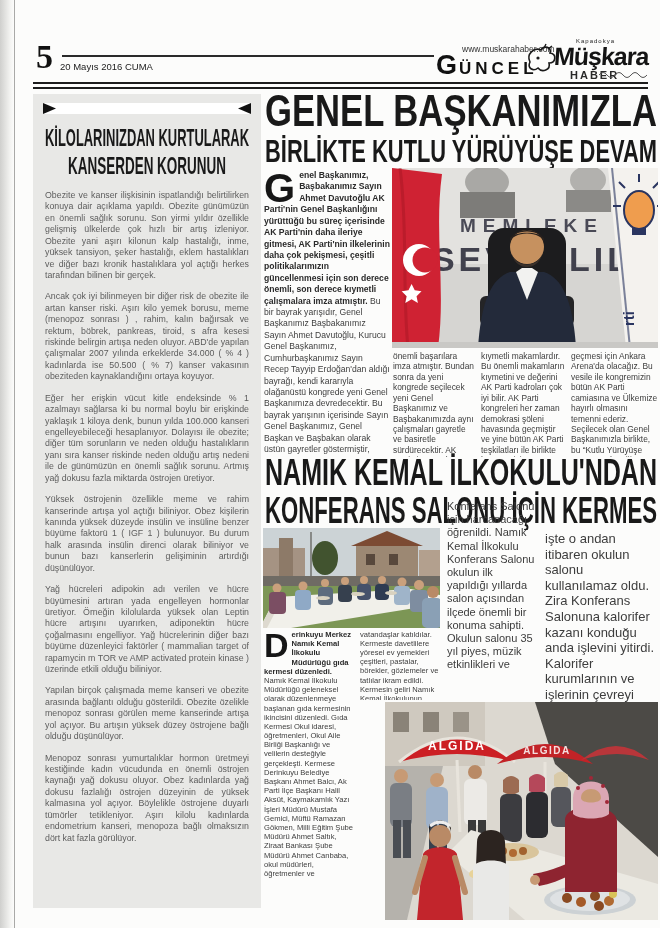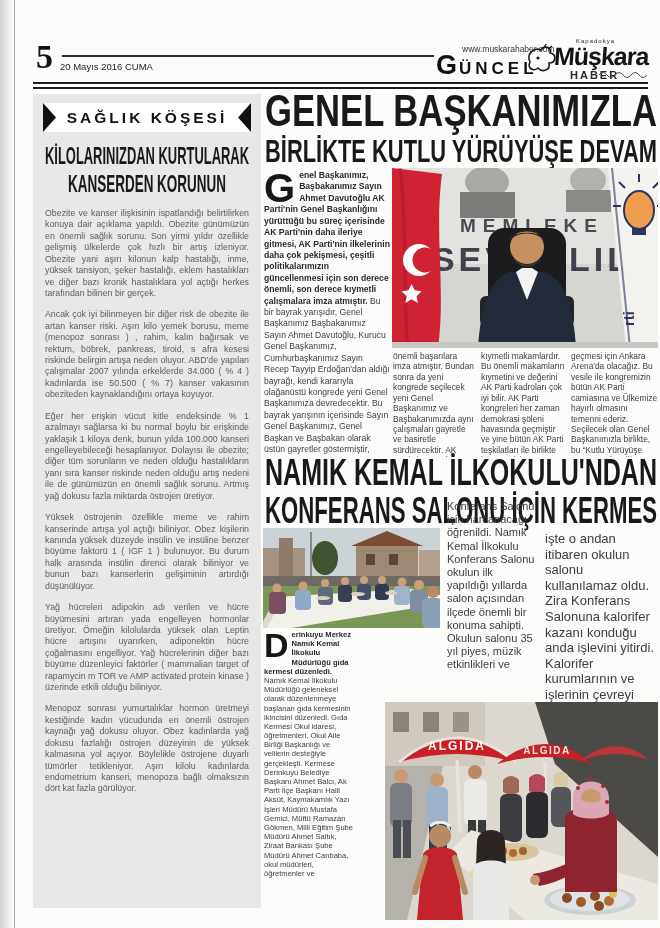--- a/index.html
+++ b/index.html
@@ -97,33 +97,33 @@
       <svg width="54" height="10" viewBox="0 0 54 10" style="position:absolute;left:74px;top:31px;">
         <path d="M1 6 Q5 1 9 6 T17 6 T25 6 T33 6 T41 6 T49 6" fill="none" stroke="#555" stroke-width="1"></path>
       </svg>
     </div>
     <div class="header-double-rule"></div>
   </div>
 
   <div class="health-column">
     <div class="health-kicker">
       <span class="kicker-arrow left"></span>
-      <span>SAĞLIK KÖŞESİ</span>
       <span class="kicker-arrow right"></span>
     </div>
     <svg class="health-headline-svg headline-svg" width="212" height="62" viewBox="0 0 212 62">
       <text x="106" y="24" text-anchor="middle" font-size="23" textLength="204" lengthAdjust="spacingAndGlyphs">KİLOLARINIZDAN KURTULARAK</text>
       <text x="106" y="52" text-anchor="middle" font-size="23" textLength="158" lengthAdjust="spacingAndGlyphs">KANSERDEN KORUNUN</text>
     </svg>
     <div class="health-body">
       <p>Obezite ve kanser ilişkisinin ispatlandığı belirtilirken konuya dair açıklama yapıldı. Obezite günümüzün en önemli sağlık sorunu. Son yirmi yıldır özellikle gelişmiş ülkelerde çok hızlı bir artış izleniyor. Obezite yani aşırı kilonun kalp hastalığı, inme, yüksek tansiyon, şeker hastalığı, eklem hastalıkları ve diğer bazı kronik hastalıklara yol açtığı herkes tarafından bilinen bir gerçek.</p>
       <p>Ancak çok iyi bilinmeyen bir diğer risk de obezite ile artan kanser riski. Aşırı kilo yemek borusu, meme (menopoz sonrası ) , rahim, kalın bağırsak ve rektum, böbrek, pankreas, tiroid, s afra kesesi riskinde belirgin artışa neden oluyor. ABD'de yapılan çalışmalar 2007 yılında erkeklerde 34.000 ( % 4 ) kadınlarda ise 50.500 ( % 7) kanser vakasının obeziteden kaynaklandığını ortaya koyuyor.</p>
       <p>Eğer her erişkin vücut kitle endeksinde % 1 azalmayı sağlarsa ki bu normal boylu bir erişkinde yaklaşık 1 kiloya denk, bunun yılda 100.000 kanseri engelleyebileceği hesaplanıyor. Dolayısı ile obezite; diğer tüm sorunların ve neden olduğu hastalıkların yanı sıra kanser riskinde neden olduğu artış nedeni ile de günümüzün en önemli sağlık sorunu. Artmış yağ dokusu fazla miktarda östrojen üretiyor.</p>
       <p>Yüksek östrojenin özellikle meme ve rahim kanserinde artışa yol açtığı biliniyor. Obez kişilerin kanında yüksek düzeyde insülin ve insüline benzer büyüme faktorü 1 ( IGF 1 ) bulunuyor. Bu durum halk arasında insülin direnci olarak biliniyor ve bunun bazı kanserlerin gelişiminin artırdığı düşünülüyor.</p>
       <p>Yağ hücreleri adipokin adı verilen ve hücre büyümesini artıran yada engelleyen hormonlar üretiyor. Örneğin kilolularda yüksek olan Leptin hücre artışını uyarırken, adiponektin hücre çoğalmasını engelliyor. Yağ hücrelerinin diğer bazı büyüme düzenleyici faktörler ( mammalian target of rapamycin m TOR ve AMP activated protein kinase ) üzerinde etkili olduğu biliniyor.</p>
+      <p>Yapılan birçok çalışmada meme kanseri ve obezite arasında bağlantı olduğu gösterildi. Obezite özelikle menopoz sonrası görülen meme kanserinde artışa yol açıyor. Bu artışın yüksek düzey östrojene bağlı olduğu düşünülüyor.</p>
       <p>Menopoz sonrası yumurtalıklar hormon üretmeyi kestiğinde kadın vücudunda en önemli östrojen kaynağı yağ dokusu oluyor. Obez kadınlarda yağ dokusu fazlalığı östrojen düzeyinin de yüksek kalmasına yol açıyor. Böylelikle östrojene duyarlı tümörler tetikleniyor. Aşırı kilolu kadınlarda endometrium kanseri, menopoza bağlı olmaksızın dört kat fazla görülüyor.</p>
 
     </div>
   </div>
 
   <svg class="congress-headline-svg headline-svg" width="396" height="82" viewBox="0 0 396 82">
     <text x="2" y="40" font-size="45" textLength="392" lengthAdjust="spacingAndGlyphs">GENEL BAŞKANIMIZLA</text>
     <text x="2" y="76" font-size="32" textLength="392" lengthAdjust="spacingAndGlyphs">BİRLİKTE KUTLU YÜRÜYÜŞE DEVAM</text>
   </svg>
 
@@ -234,20 +234,21 @@
 
   <div class="kermes-colA">
     <span>Konferans Salonu için harcanacağı öğrenildi.</span>
     <span>Namık Kemal İlkokulu Konferans Salonu okulun ilk yapıldığı yıllarda salon açısından ilçede önemli bir konuma sahipti. Okulun salonu 35 yıl piyes, müzik etkinlikleri ve çeşitli gösterilere halka açık kaldı, ev sahipliği yaptı. Türkiye'nin önemli sanatçılarından Hacer Buluş, Aşık İzzet, Ahmet Yenilmez gibi daha pek çok sanatçıların durak yeri oldu. Ancak okul ne zaman kalorifer teşkilatı kuruldu</span>
   </div>
   <div class="kermes-colB">işte o andan itibaren okulun salonu kullanılamaz oldu. Zira Konferans Salonuna kalorifer kazanı konduğu anda işlevini yitirdi. Kalorifer kurumlarının ve işlerinin çevreyi kirletmeye başlamasıyla salonda aktivitesini kaybetti. Yeni yapılan okulların ve belediyenin yaptırdığı düğün salonu ilçenin her türlü etkinliklere cevap vermeye de başlamıştı. Şimdiler de Okul Müdürlüğü okulun konferans salonunu o eski ihtişamlı günlerine döndürmek için seferber olmuş durumda. Haber: Mehmet Karaca</div>
 
   <div class="kermes-colC">
     <span class="dropcap">D</span><span class="lead-bold">erinkuyu Merkez Namık Kemal İlkokulu Müdürlüğü gıda kermesi düzenledi.</span><span> Namık Kemal İlkokulu Müdürlüğü geleneksel olarak düzenlenmeye başlanan gıda kermesinin ikincisini düzenledi. Gıda Kermesi Okul idaresi, öğretmenleri, Okul Aile Birliği Başkanlığı ve velilerin desteğiyle gerçekleşti. Kermese Derinkuyu Belediye Başkanı Ahmet Balcı, Ak Parti İlçe Başkanı Halil Aksüt,  Kaymakamlık Yazı İşleri Müdürü Mustafa Gemici, Müftü Ramazan Gökmen, Milli Eğitim Şube Müdürü Ahmet Saltık, Ziraat Bankası Şube Müdürü Ahmet Canbaba, okul müdürleri, öğretmenler ve</span>
   </div>
+  <div class="kermes-colD">vatandaşlar katıldılar. Kermeste davetlilere yöresel ev yemekleri çeşitleri, pastalar, börekler, gözlemeler ve tatlılar ikram edildi. Kermesin geliri Namık Kemal İlkokulunun</div>
 
   <div class="photo crowd-photo">
     <svg width="273" height="218" viewBox="0 0 273 218">
       <rect width="273" height="218" fill="#dcd8d0"></rect>
       <g>
         <rect x="0" y="0" width="100" height="64" fill="#cfc9bf"></rect>
         <rect x="8" y="10" width="16" height="20" fill="#8a8378"></rect>
         <rect x="38" y="10" width="16" height="20" fill="#8a8378"></rect>
         <rect x="68" y="10" width="16" height="20" fill="#9a9388"></rect>
       </g>

